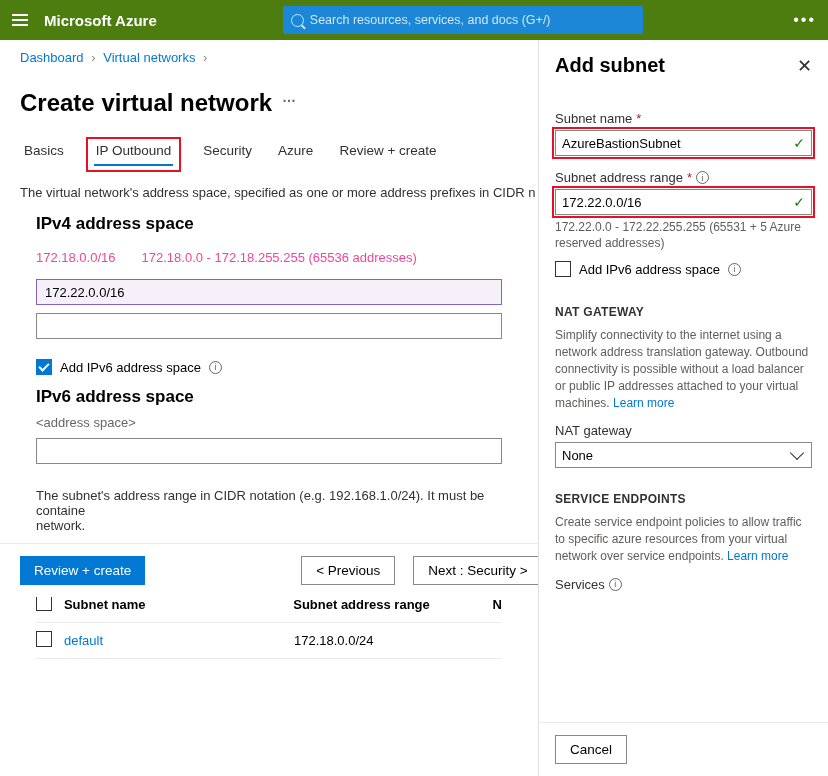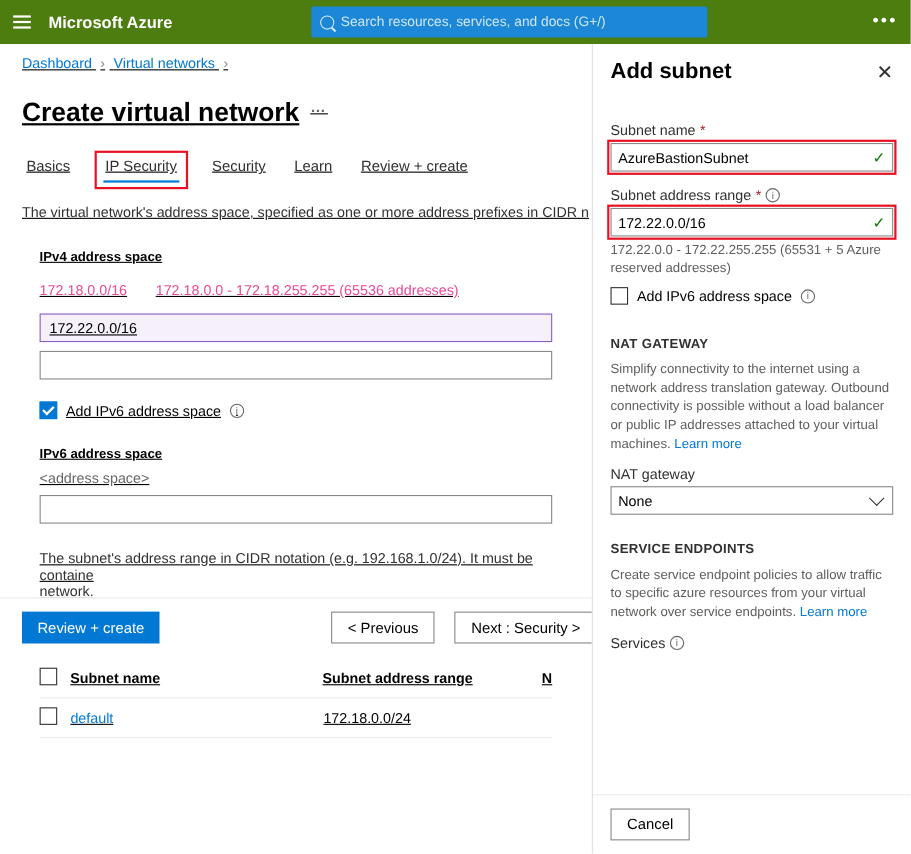--- a/index.html
+++ b/index.html
@@ -7,36 +7,36 @@
   
   .topbar { height: 40px; background: #4d7c0f; display: flex; align-items: center; padding: 0 12px; color: #fff; gap: 16px; }
   .hamburger { display:flex; flex-direction:column; gap:3px; cursor:pointer; }
   .hamburger span { width:16px; height:2px; background:#fff; }
   .brand { font-size: 15px; font-weight:600; }
   .searchbox { flex:0 0 360px; margin-left: 110px; height:28px; background:#1b87d6; border-radius:2px; display:flex; align-items:center; padding:0 8px; color:#cfe6f7; font-size:12.5px; gap:6px; }
   .searchbox .mag { width:13px; height:13px; border:1.5px solid #cfe6f7; border-radius:50%; position:relative; }
   .searchbox .mag::after { content:''; position:absolute; width:5px; height:1.5px; background:#cfe6f7; transform:rotate(45deg); bottom:-2px; right:-3px; }
   .topbar .dots { margin-left:auto; letter-spacing:2px; }
   
-  .main { position:relative; height:557px;text-decoration:underline; }
+  .main { position:relative; height:557px; }
   
   .breadcrumbs { padding: 10px 20px 4px; font-size:13px; color:#0078d4; }
   .breadcrumbs .sep { color:#888; margin:0 4px; }
   
   .page-title { padding: 0 20px 14px; font-size:24px; font-weight:600; display:flex; gap:10px;margin-top:20px; }
   .page-title .ell { font-size:14px; color:#666; letter-spacing:2px; }
   
   .tabs { display:flex; gap: 18px; padding: 6px 20px 0; border-bottom:1px solid #fff; font-size:13.5px; }
   .tab { padding: 6px 4px 8px; cursor:pointer; color:#323130; }
   .tab.active { border-bottom:2px solid #0078d4; color:#323130; font-weight:400; }
   .tab-hl { border:2px solid #e81123; padding:4px 6px; }
   
   .desc { padding: 12px 20px 14px; font-size:13px; color:#323130; }
   
-  .section-hdr { padding: 0 36px; font-size:12px; font-weight:600; margin-bottom:8px;margin-top:12px; }
+  .section-hdr { padding: 0 36px; font-size:17px; font-weight:600; margin-bottom:8px; }
   .ip-row { display:flex; gap:26px; padding: 8px 36px; font-size:13px; color:#ec4899; }
   .ip-input { margin: 6px 36px; height:26px; border:1px solid #8661c5; background:#f5f0fa; padding:0 8px; font-size:13px; display:flex; align-items:center; width:calc(100% - 72px - 290px); }
   .ip-input2 { margin: 8px 36px; height:26px; border:1px solid #888; padding:0 8px; width:calc(100% - 72px - 290px); }
   
   .chk-row { padding: 12px 36px; display:flex; align-items:center; gap:8px; font-size:13px; }
   .chk { width:16px; height:16px; border:1px solid #323130; display:inline-flex; align-items:center; justify-content:center; }
   .chk.checked { background:#0078d4; border-color:#0078d4; }
   .chk.checked::after { content:''; width:4px; height:8px; border:solid #fff; border-width:0 2px 2px 0; transform:rotate(45deg); margin-top:-2px; }
   .info-ic { width:13px; height:13px; border:1px solid #666; border-radius:50%; display:inline-flex; align-items:center; justify-content:center; font-size:9px; color:#666; }
   
@@ -112,24 +112,24 @@
   </div>
 
   <div class="page-title">
     <span>Create virtual network</span>
     <span class="ell">…</span>
   </div>
 
   <div class="tabs">
     <div class="tab">Basics</div>
     <div class="tab-hl">
-        <div class="tab active" style="padding:0 2px 6px">IP Security</div>
+        <div class="tab active" style="padding:0 2px 6px">IP Outbound</div>
       </div>
     <div class="tab">Security</div>
-    <div class="tab">Learn</div>
+    <div class="tab">Azure</div>
     <div class="tab">Review + create</div>
   </div>
 
   <div class="desc">The virtual network's address space, specified as one or more address prefixes in CIDR n</div>
 
   <div class="section-hdr">IPv4 address space</div>
   <div class="ip-row">
     <span>172.18.0.0/16</span>
     <span>172.18.0.0 - 172.18.255.255 (65536 addresses)</span>
   </div>

